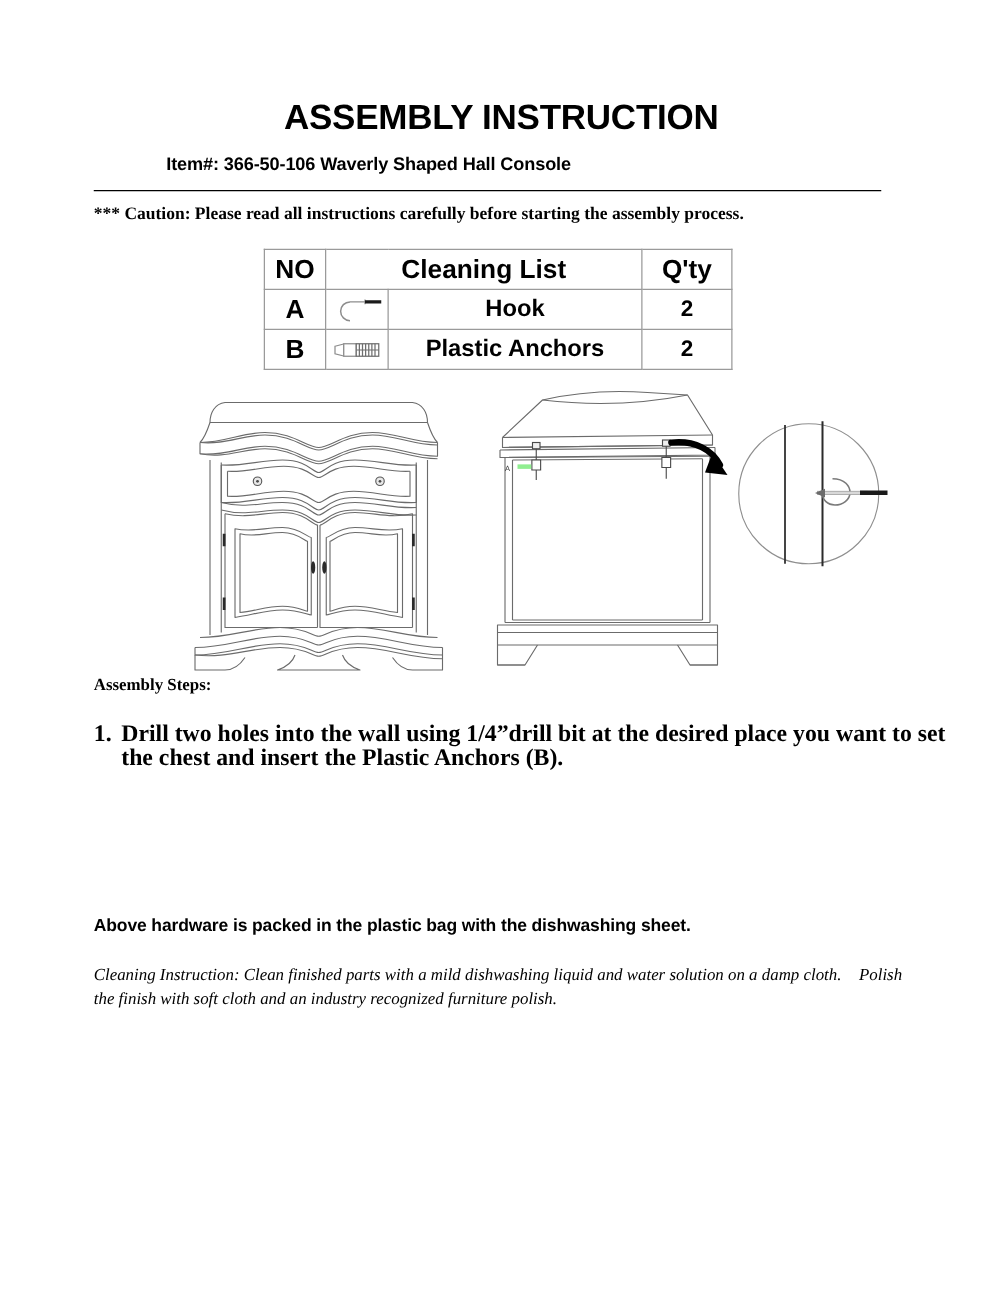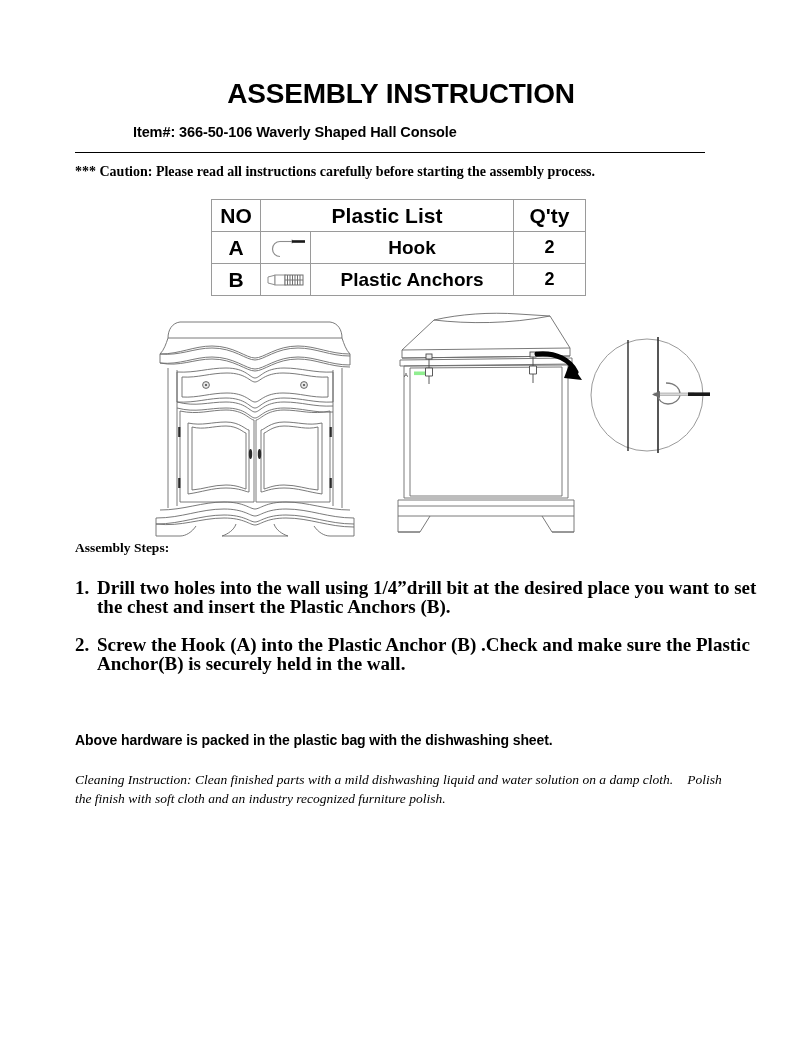--- a/index.html
+++ b/index.html
@@ -188,21 +188,21 @@
   <table class="hw-table">
     <colgroup>
       <col class="col-no">
         <col class="col-icon">
         <col class="col-name">
         <col class="col-qty">
     </colgroup>
     <thead>
       <tr>
         <th class="th-no">NO</th>
-        <th class="th-name" colspan="2">Plastic List</th>
+        <th class="th-name" colspan="2">Cleaning List</th>
         <th class="th-qty">Q'ty</th>
       </tr>
     </thead>
     <tbody>
       <tr>
         <td class="cell-letter">A</td>
         <td class="cell-icon">
           <svg width="48" height="30" viewBox="0 0 48 30">
             <path d="M18 8.5 A7.5 7.5 0 1 0 18 23.5" fill="none" stroke="#8d8d8d" stroke-width="1.2"></path>
             <path d="M18 8.5 L30 8.5" fill="none" stroke="#8d8d8d" stroke-width="1.1"></path>
@@ -375,23 +375,20 @@
       </svg>
     </div>
   </div>
 
   <div class="steps-heading">Assembly Steps:</div>
 
   <div class="step step-1">
     <span class="num">1.</span><span>Drill two holes into the wall using 1/4”drill bit at the desired place you want to set the chest and insert the Plastic Anchors (B).</span>
   </div>
 
-  <div class="step step-2">
-    <span class="num">2.</span><span>Screw the Hook (A) into the Plastic Anchor (B) .Check and make sure the Plastic Anchor(B) is securely held in the wall.</span>
-  </div>
 
 
   <div class="packed-note">Above hardware is packed in the plastic bag with the dishwashing sheet.</div>
 
   <div class="cleaning">
     <span>Cleaning Instruction:</span>
     <span>Clean finished parts with a mild dishwashing liquid and water solution on a damp cloth.</span><span class="gap"></span><span>Polish the finish with soft cloth and an industry recognized furniture polish.</span>
   </div>
 
 </div>

